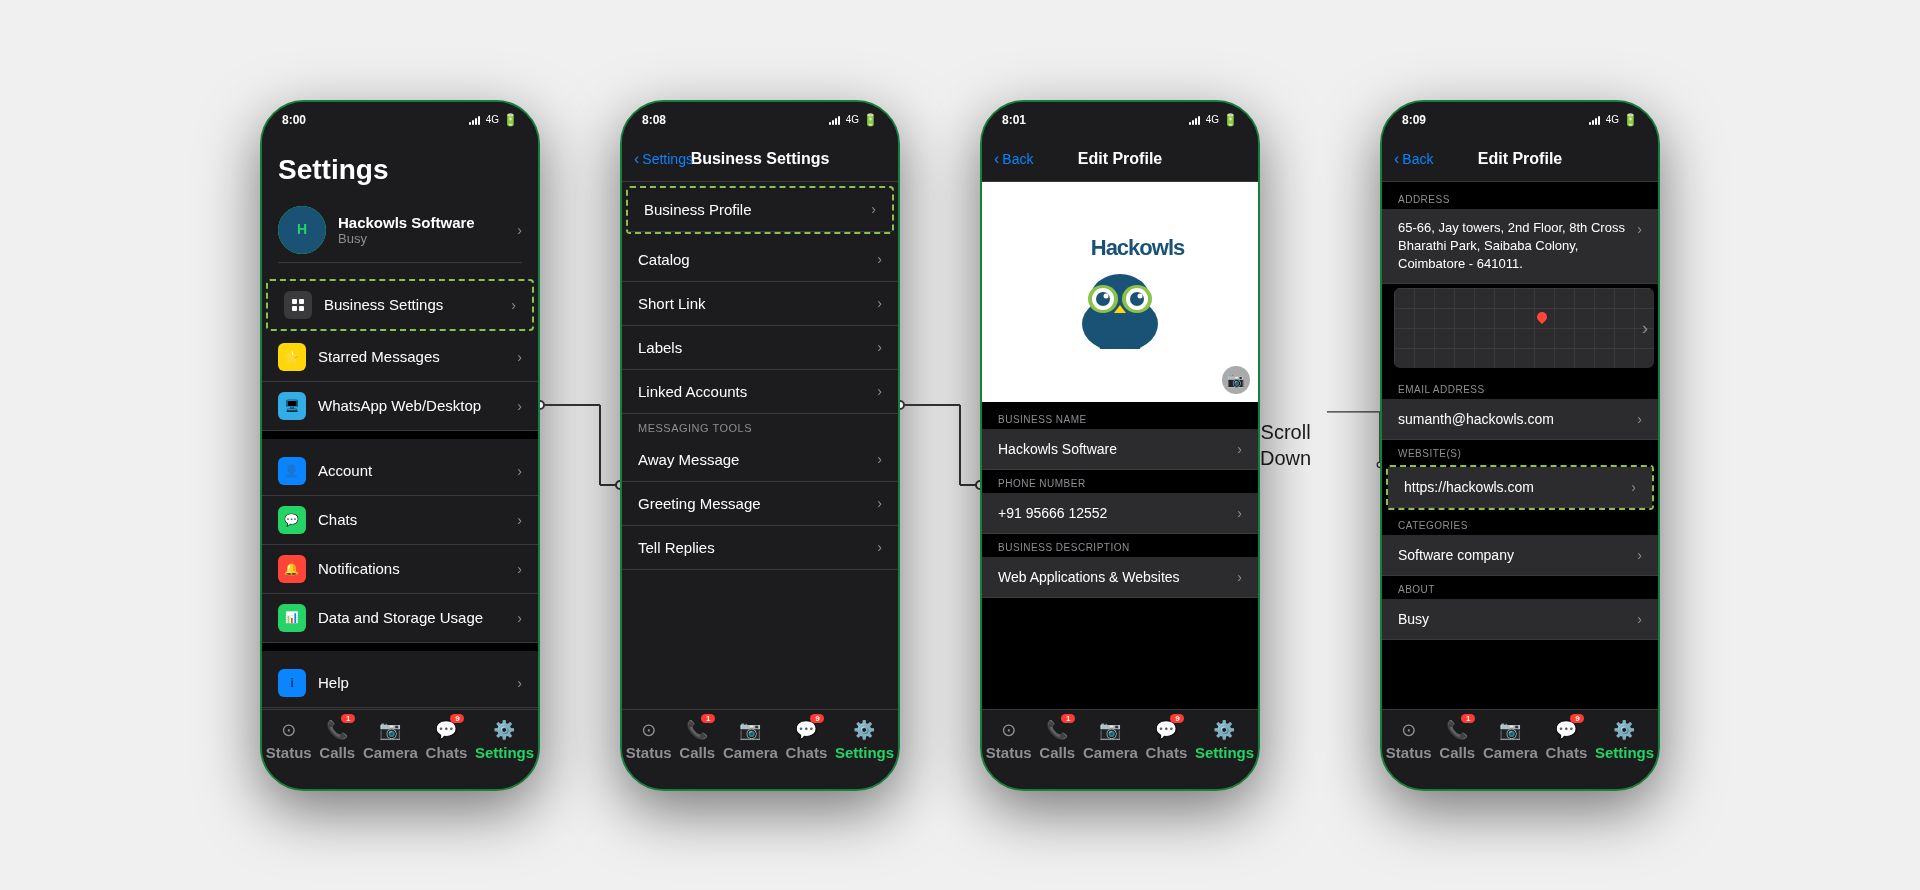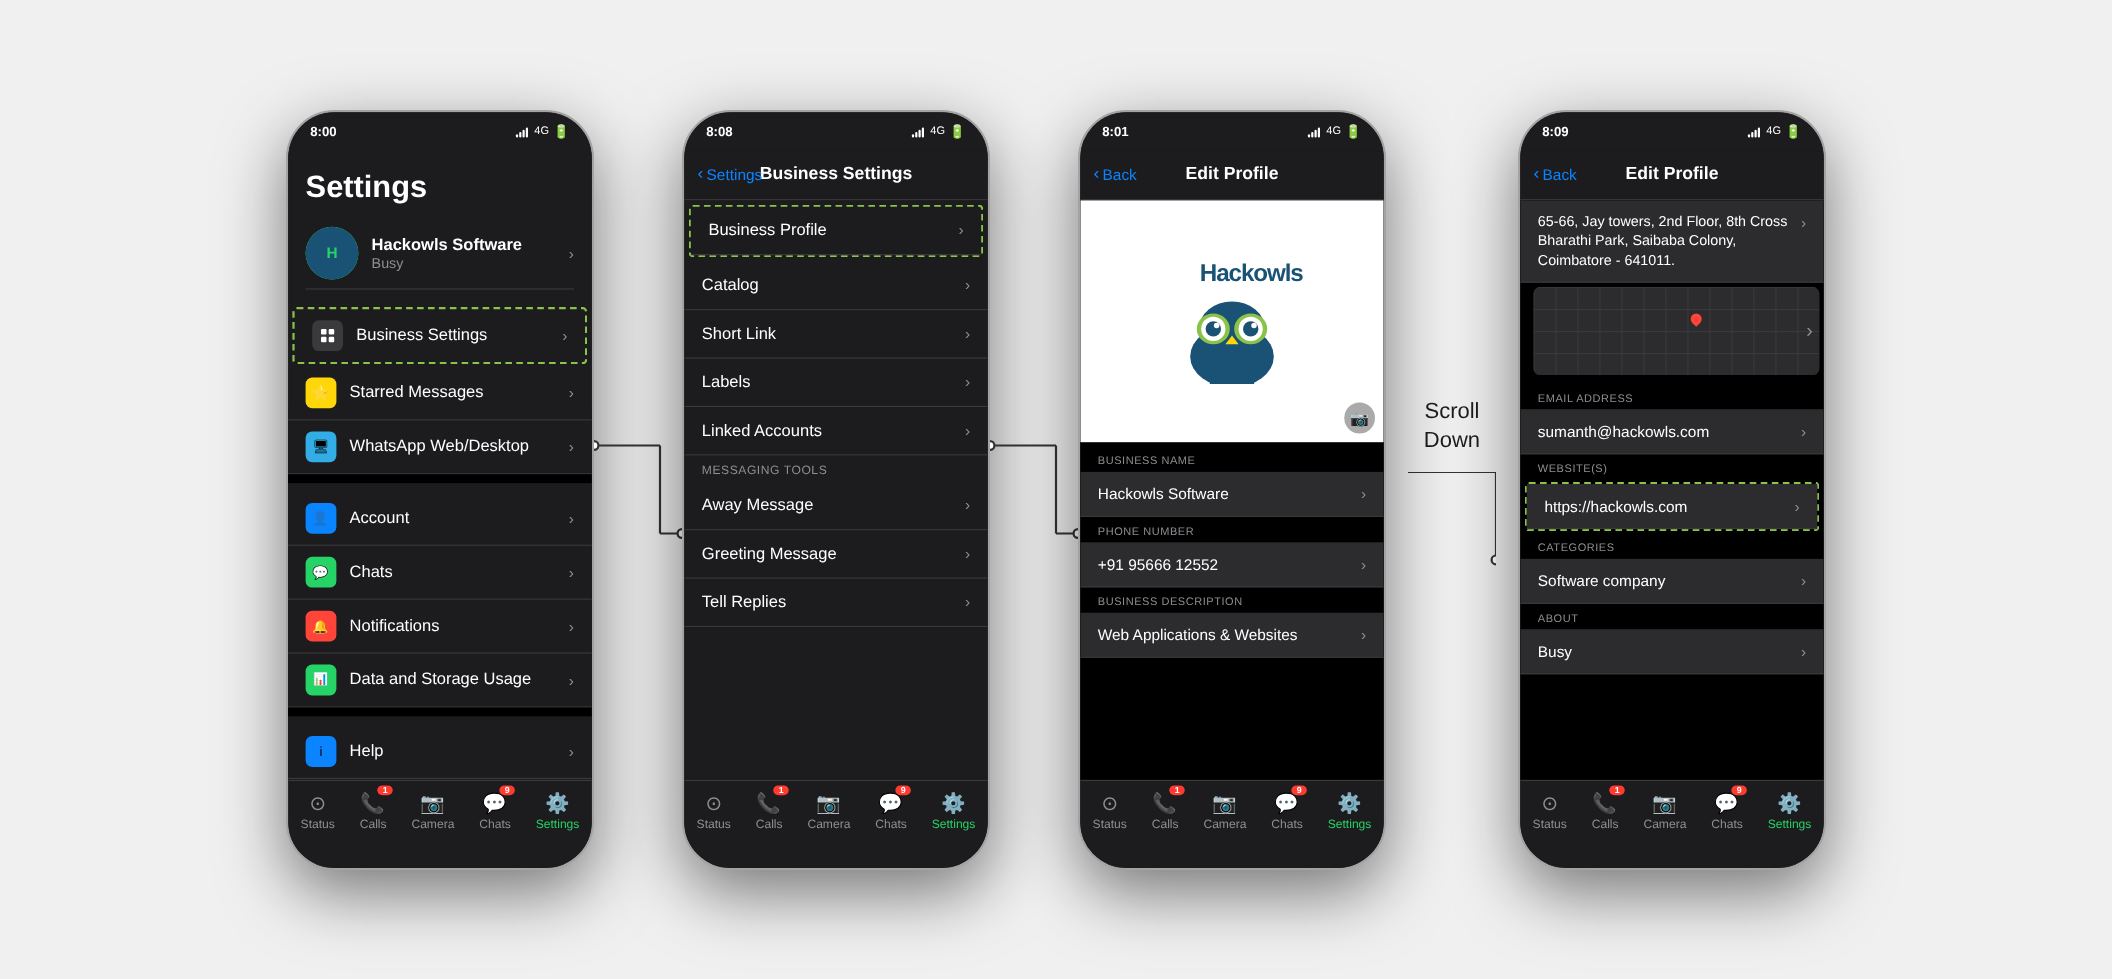--- a/index.html
+++ b/index.html
@@ -14,21 +14,21 @@
       gap: 40px;
       overflow: hidden;
     }
 
     
     .phone {
       width: 280px;
       height: 691px;
       background: #1c1c1e;
       border-radius: 44px;
-      border: 2px solid #a3a3a3;
+      border: 2px solid #15803d;
       position: relative;
       overflow: hidden;
       box-shadow: 0 20px 60px rgba(0,0,0,0.5);
       flex-shrink: 0;
     }
 
     
     .status-bar {
       height: 36px;
       background: #1c1c1e;
@@ -126,22 +126,23 @@
       align-items: center;
       justify-content: center;
       font-size: 18px;
       color: #8e8e93;
       position: relative;
     }
     .tab-icon.active {
       color: #25d366;
     }
     .tab-label {
-      font-size: 11px;
+      font-size: 15px;
       color: #8e8e93;
+      font-weight: bold;
     }
     .tab-label.active {
       color: #25d366;
     }
     .tab-badge {
       position: absolute;
       top: -4px;
       right: -6px;
       background: #ff3b30;
       color: #fff;
@@ -662,21 +663,21 @@
         </div>
         <span class="tab-label">Chats</span>
       </div>
       <div class="tab-item">
         <div class="tab-icon active">⚙️</div>
         <span class="tab-label active">Settings</span>
       </div>
     </div>
   </div>
 
-  <div style="display:flex; flex-direction:column; align-items:center; justify-content:center; width:120px; height:720px; gap:16px;">
+  <div style="display:flex; flex-direction:row; align-items:center; justify-content:space-between; width:120px; height:720px; gap:16px;">
     <span style="font-size:20px; font-weight:500; color:#1c1c1e; text-align:center; line-height:1.3;">Scroll<br>Down</span>
     <svg width="80" height="100" viewBox="0 0 80 100">
       <line x1="0" y1="0" x2="80" y2="0" stroke="#333" stroke-width="2"></line>
       <line x1="80" y1="0" x2="80" y2="80" stroke="#333" stroke-width="2"></line>
       <circle cx="80" cy="80" r="4" fill="#fff" stroke="#333" stroke-width="2"></circle>
     </svg>
   </div>
 
   <div class="phone">
     <div class="status-bar">
@@ -696,20 +697,21 @@
     <div class="nav-bar">
       <div class="nav-back">
         <span class="nav-back-chevron">‹</span>
         <span>Back</span>
       </div>
       <span class="nav-bar-title">Edit Profile</span>
     </div>
 
     <div class="screen-content" style="height:calc(100% - 36px - 44px - 80px); overflow-y:auto; background:#000;">
 
+      <div class="field-label" style="padding-top:12px;">ADDRESS</div>
       <div class="field-row" style="align-items:flex-start; padding:10px 16px;">
         <span class="field-value" style="font-size:13px; line-height:1.4;">65-66, Jay towers, 2nd Floor, 8th Cross Bharathi Park, Saibaba Colony, Coimbatore - 641011.</span>
         <span class="chevron-right" style="margin-top:2px;">›</span>
       </div>
 
       <div style="padding:4px 8px 8px 8px;">
         <div class="map-placeholder">
           <div class="map-grid"></div>
           <div class="map-pin"></div>
           <span class="chevron-right" style="position:absolute; right:6px; top:50%; transform:translateY(-50%); color:#8e8e93; font-size:18px;">›</span>

